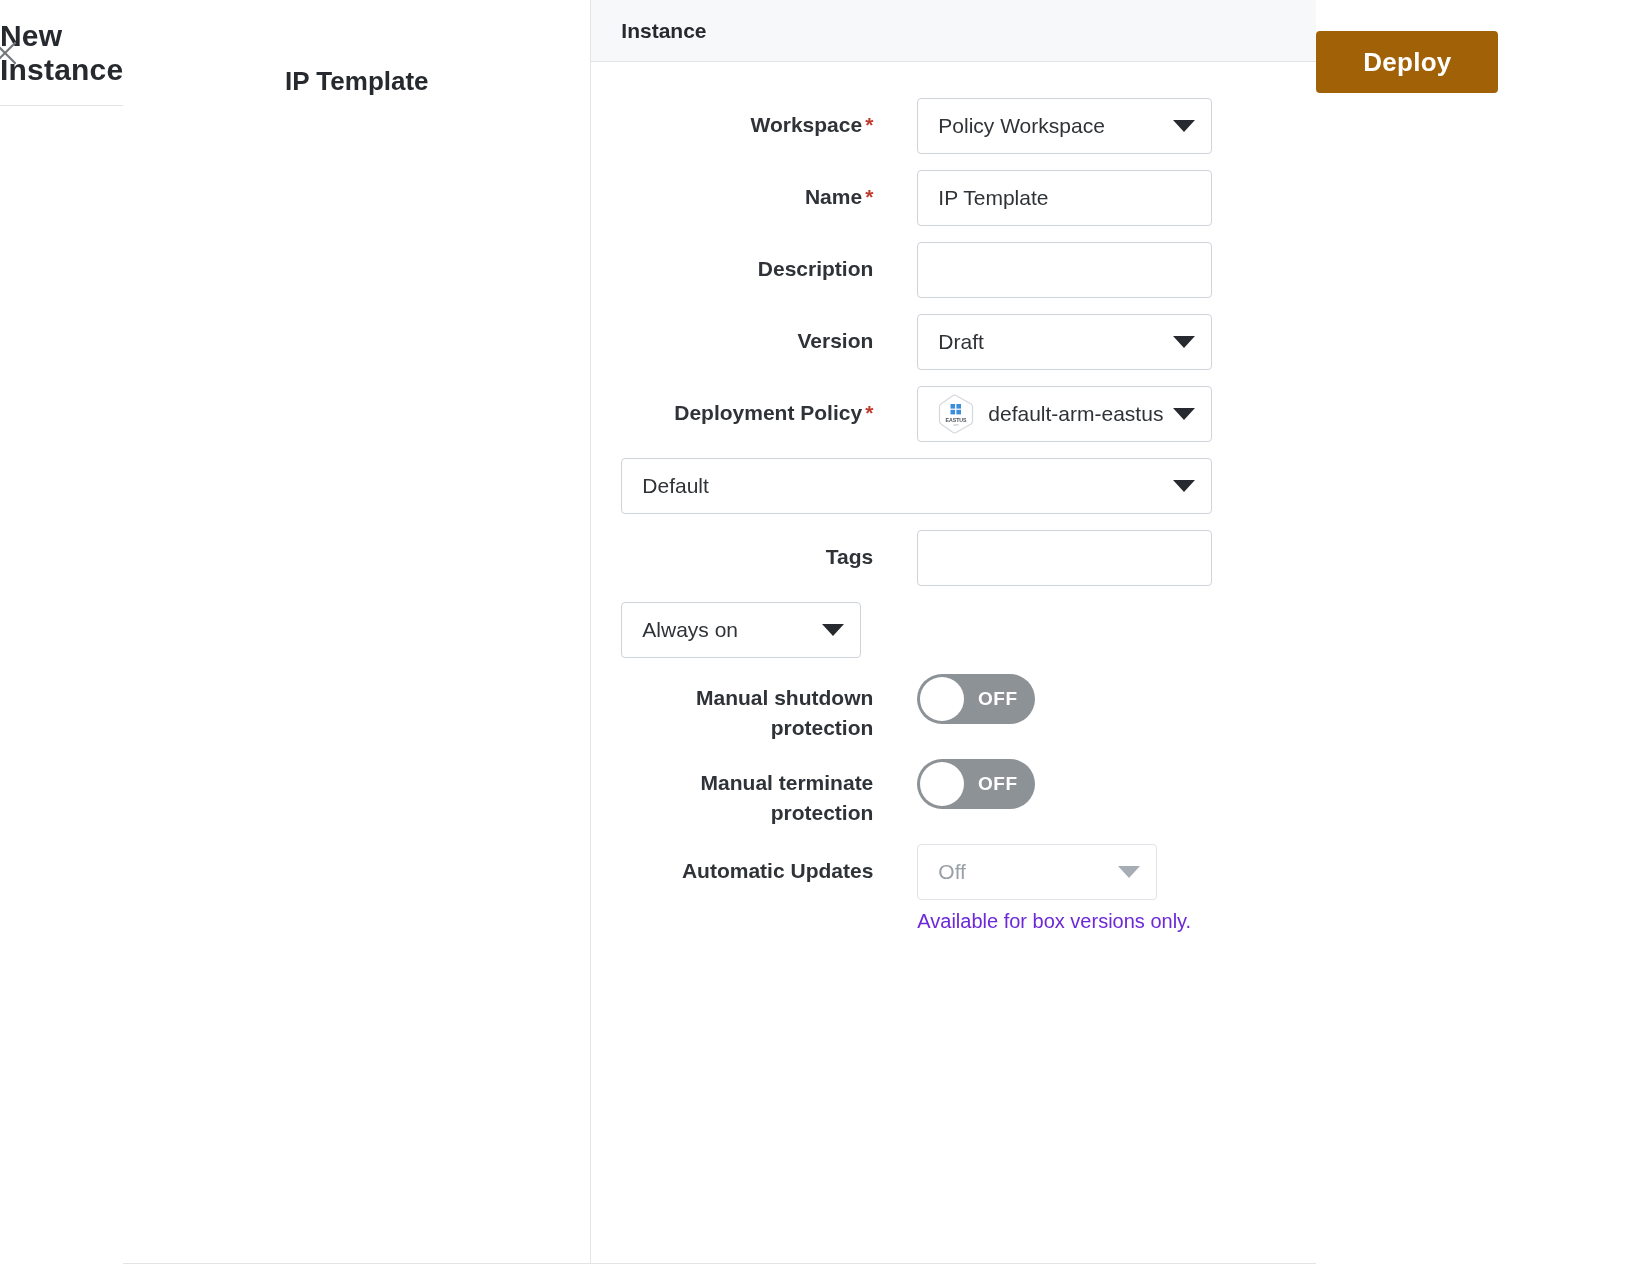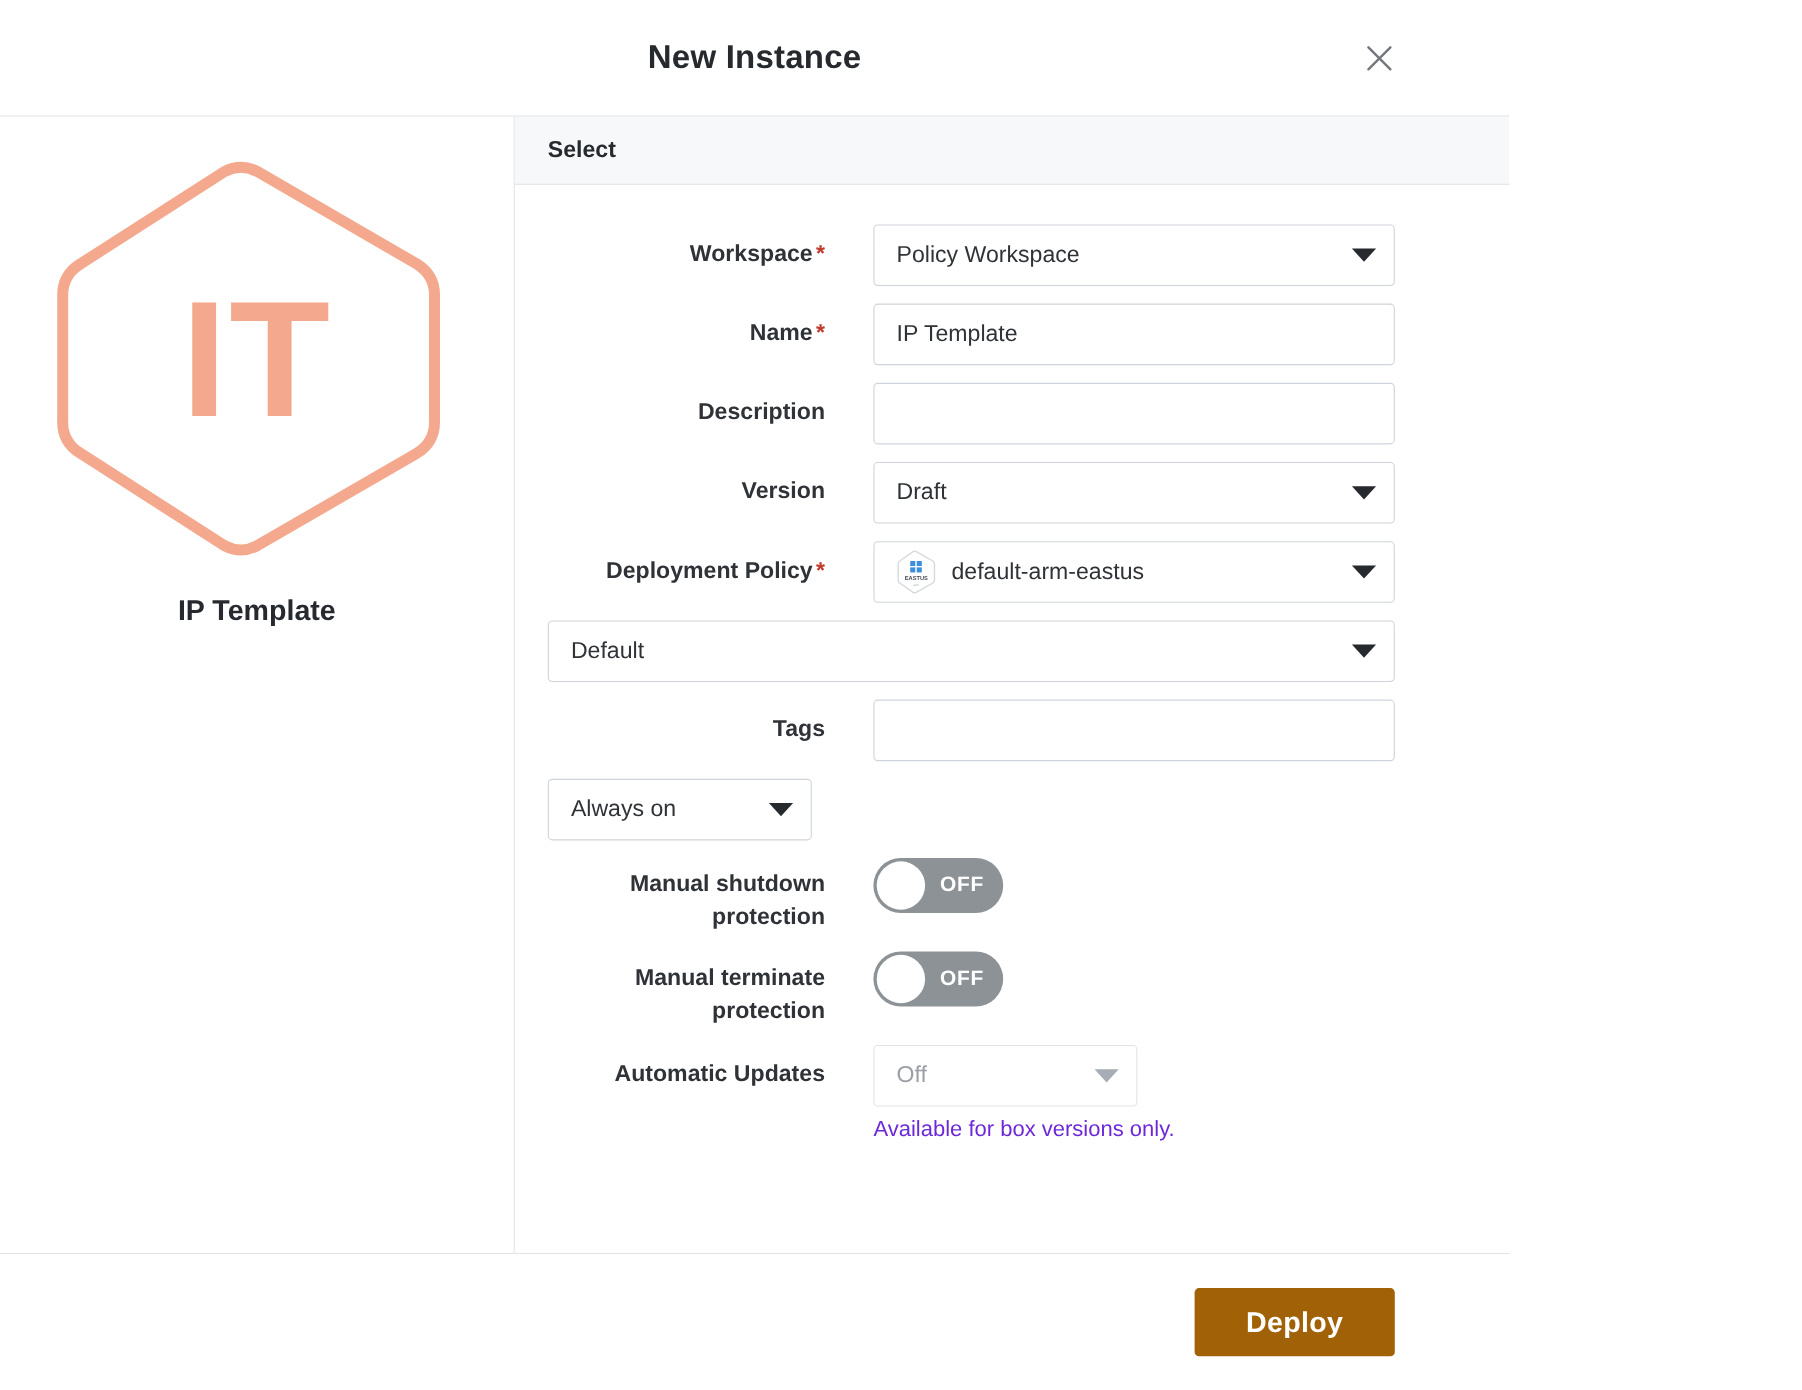--- a/index.html
+++ b/index.html
@@ -9,21 +9,21 @@
     background: #ffffff;
     font-family: "Liberation Sans", sans-serif;
     color: #333333;
     overflow: hidden;
   }
 
   .dialog {
     width: 1372px;
     height: 1264px;
     display: flex;
-    flex-direction: column;
+    flex-direction: row;
     background: #ffffff;
   }
 
   
   .dialog-header {
     position: relative;
     height: 106px;
     flex: 0 0 106px;
     border-bottom: 1px solid #e2e4e8;
     display: flex;
@@ -254,31 +254,25 @@
       <svg width="30" height="30" viewBox="0 0 30 30" aria-hidden="true">
         <line x1="5" y1="5" x2="25" y2="25" stroke="#74787d" stroke-width="2.2" stroke-linecap="round"></line>
         <line x1="25" y1="5" x2="5" y2="25" stroke="#74787d" stroke-width="2.2" stroke-linecap="round"></line>
       </svg>
     </div>
   </div>
 
   <div class="dialog-body">
 
     <div class="preview-pane">
-      <div class="hex-wrap">
-        <svg width="370" height="368" viewBox="0 0 370 368" aria-hidden="true">
-          <path d="M185 14 L330 98 Q346 108 346 126 L346 242 Q346 260 330 270 L185 354 Q170 362 155 354 L24 270 Q8 260 8 242 L8 126 Q8 108 24 98 L155 14 Q170 6 185 14 Z" fill="none" stroke="#f4a98e" stroke-width="10" stroke-linejoin="round"></path>
-        </svg>
-        <div class="hex-letters">IT</div>
-      </div>
       <div class="preview-label">IP Template</div>
     </div>
 
     <div class="form-pane">
-      <div class="section-header">Select</div>
+      <div class="section-header">Instance</div>
 
       <div class="form-scroll">
 
         <div class="form-row">
           <div class="form-label">
             <span>Workspace</span><span class="req">*</span>
           </div>
           <div class="form-control">
             <div class="field">
               <span class="value">Policy Workspace</span>

